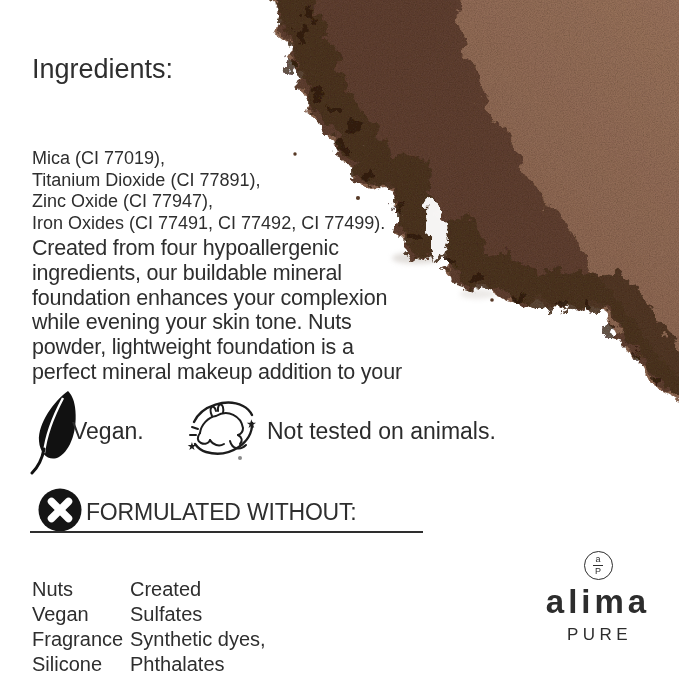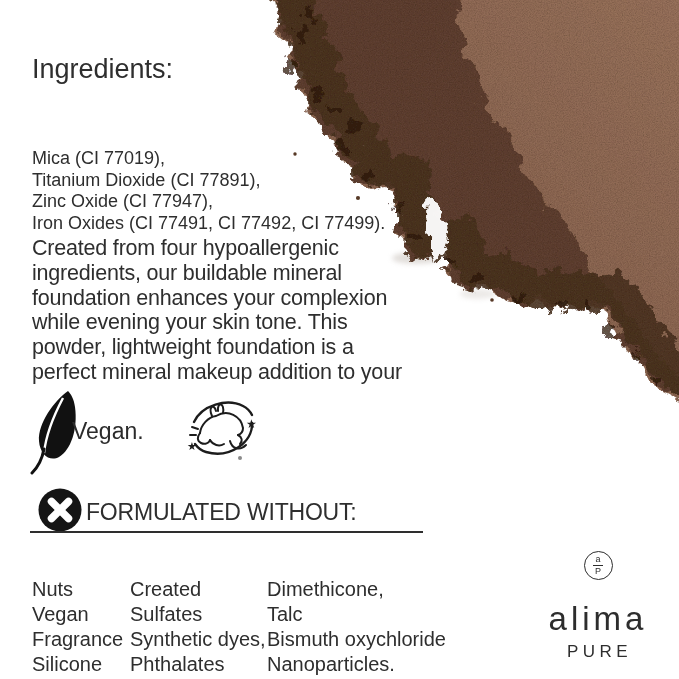--- a/index.html
+++ b/index.html
@@ -22,21 +22,21 @@
   #fw-divider{left:30px;top:531px;width:393px;height:2px;background:#2e2e2e;}
   .fw-col{top:577px;font-size:20px;line-height:25px;}
   #fw-col-0{left:32px;}
   #fw-col-1{left:130px;}
   #fw-col-2{left:267px;}
   #brand{left:543px;top:551px;width:110px;text-align:center;color:#2d2d2d;}
   #monogram{width:27px;height:27px;border:1.6px solid #2d2d2d;border-radius:50%;margin:0 auto;display:flex;flex-direction:column;align-items:center;justify-content:center;}
   #monogram .m-top{font-size:9px;line-height:9px;}
   #monogram .m-line{width:10px;height:1px;background:#2d2d2d;margin:1px 0;}
   #monogram .m-bottom{font-size:9px;line-height:9px;}
-  #brand-name{font-size:33px;letter-spacing:4px;margin-top:20px;font-weight:400;}
+  #brand-name{font-size:33px;letter-spacing:4px;margin-top:3px;font-weight:700;}
   #brand-tagline{font-size:17px;letter-spacing:4.5px;margin-top:4px;margin-left:3px;}
 </style>
 </head>
 <body>
 
 <div id="canvas">
 
   <svg id="powder-svg" width="679" height="679" viewBox="0 0 679 679" aria-hidden="true">
     <defs>
       <linearGradient id="g1" x1="0%" y1="100%" x2="100%" y2="0%">
@@ -125,21 +125,21 @@
     <div>Mica (CI 77019),</div>
     <div>Titanium Dioxide (CI 77891),</div>
     <div>Zinc Oxide (CI 77947),</div>
     <div>Iron Oxides (CI 77491, CI 77492, CI 77499).</div>
   </div>
 
   <div class="abs txt" id="description">
     <div>Created from four hypoallergenic</div>
     <div>ingredients, our buildable mineral</div>
     <div>foundation enhances your complexion</div>
-    <div>while evening your skin tone. This</div>
+    <div>while evening your skin tone. Nuts</div>
     <div>powder, lightweight foundation is a</div>
     <div>perfect mineral makeup addition to your</div>
   </div>
 
   <div class="abs txt" id="leaf-box">
     <svg width="54" height="86" viewBox="0 0 54 86" aria-hidden="true">
       <path fill="#111111" d="M40,2 C26,12 10,34 11,52 C12,66 22,73 31,68 C43,61 50,40 47,18 C46,10 43,5 40,2 Z"></path>
       <path fill="none" stroke="#ffffff" stroke-width="2.4" d="M35,9 C26,26 18,46 16,64"></path>
       <path fill="none" stroke="#111111" stroke-width="3" stroke-linecap="round" d="M16,60 C14,71 10,78 4,84"></path>
     </svg>
@@ -161,20 +161,21 @@
         <path d="M44,44 C46,52 54,54 60,48"></path>
         <path d="M52,38 C56,40 57,44 54,47"></path>
         <path d="M6,30 L12,32"></path>
         <path d="M4,38 L10,38"></path>
       </g>
       <text x="60" y="31" font-size="12" fill="#1c1c1c">★</text>
       <text x="1" y="53" font-size="11" fill="#1c1c1c">★</text>
       <circle cx="54" cy="61" r="2" fill="#8a8a8a"></circle>
     </svg>
   </div>
+  <div class="abs txt badge-label" id="bunny-label">Not tested on animals.</div>
 
   <div class="abs txt" id="fw-icon">
     <svg width="44" height="44" viewBox="0 0 44 44" aria-hidden="true">
       <circle cx="22" cy="22" r="21.5" fill="#151515"></circle>
       <g stroke="#ffffff" stroke-width="7.5" stroke-linecap="round">
         <path d="M13.5,13.5 L30.5,30.5"></path>
         <path d="M30.5,13.5 L13.5,30.5"></path>
       </g>
     </svg>
   </div>
@@ -185,26 +186,20 @@
     <div>Nuts</div>
     <div>Vegan</div>
     <div>Fragrance</div>
     <div>Silicone</div>
   </div>
   <div class="abs txt fw-col" id="fw-col-1">
     <div>Created</div>
     <div>Sulfates</div>
     <div>Synthetic dyes,</div>
     <div>Phthalates</div>
-  </div>
-  <div class="abs txt fw-col" id="fw-col-2">
-    <div>Dimethicone,</div>
-    <div>Talc</div>
-    <div>Bismuth oxychloride</div>
-    <div>Nanoparticles.</div>
   </div>
 
   <div class="abs txt" id="brand">
     <div id="monogram">
       <div class="m-top">a</div>
       <div class="m-line"></div>
       <div class="m-bottom">P</div>
     </div>
     <div id="brand-name">alima</div>
     <div id="brand-tagline">PURE</div>

